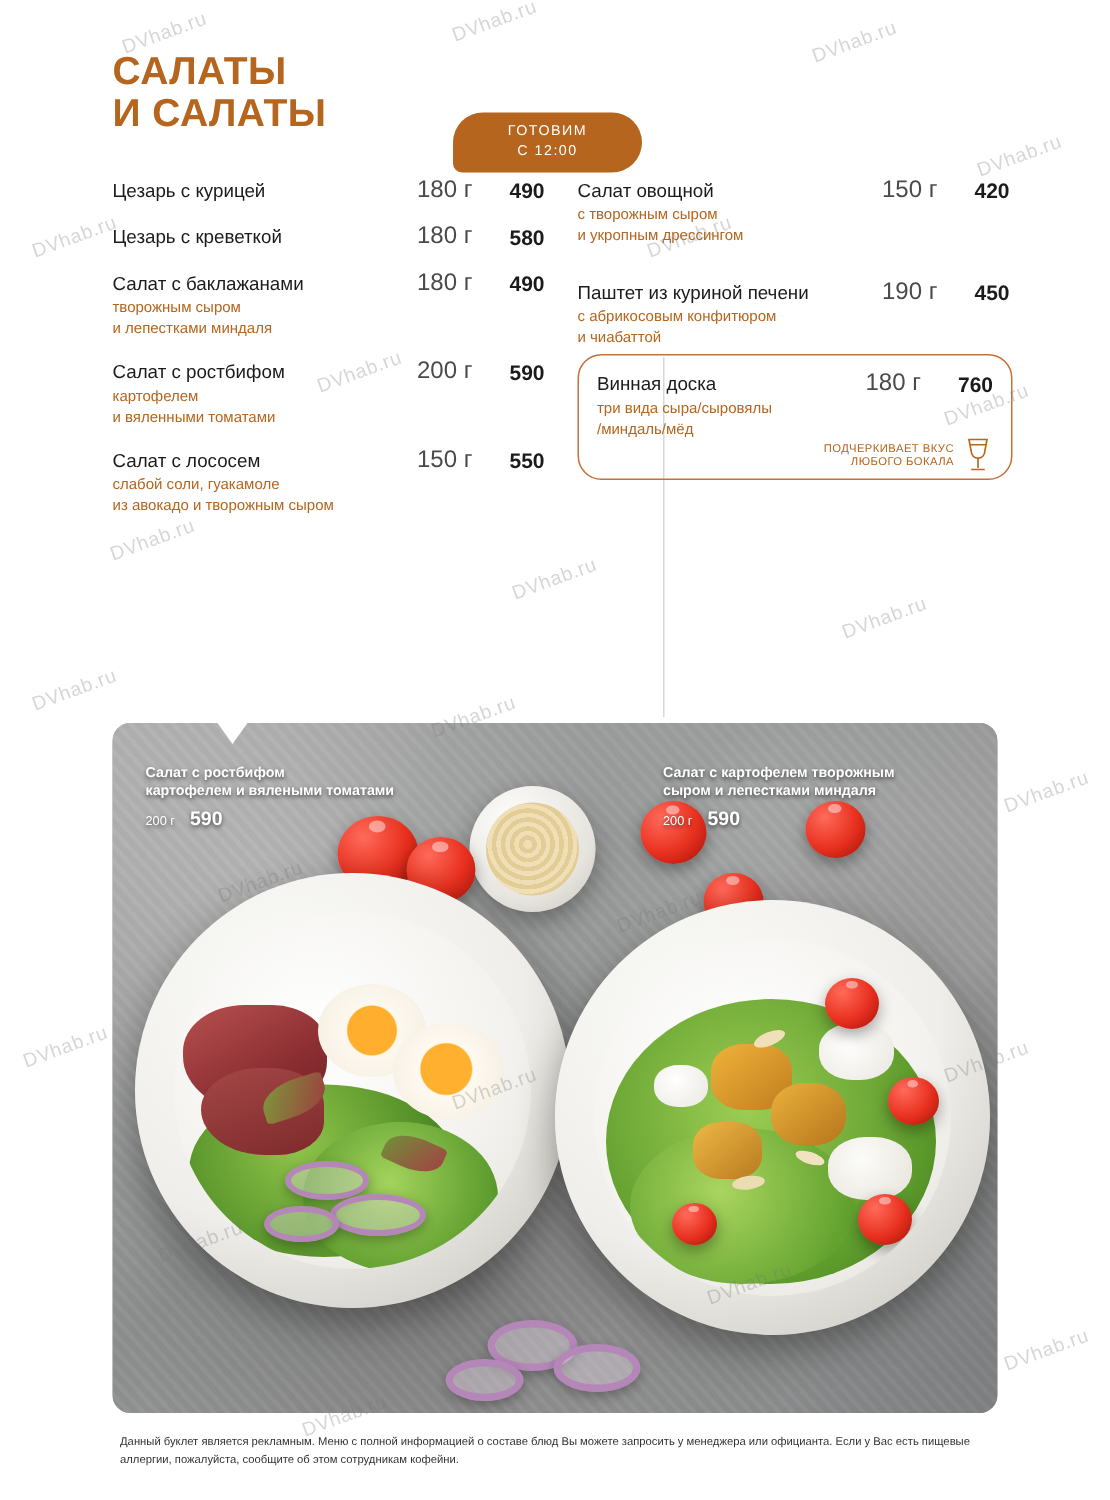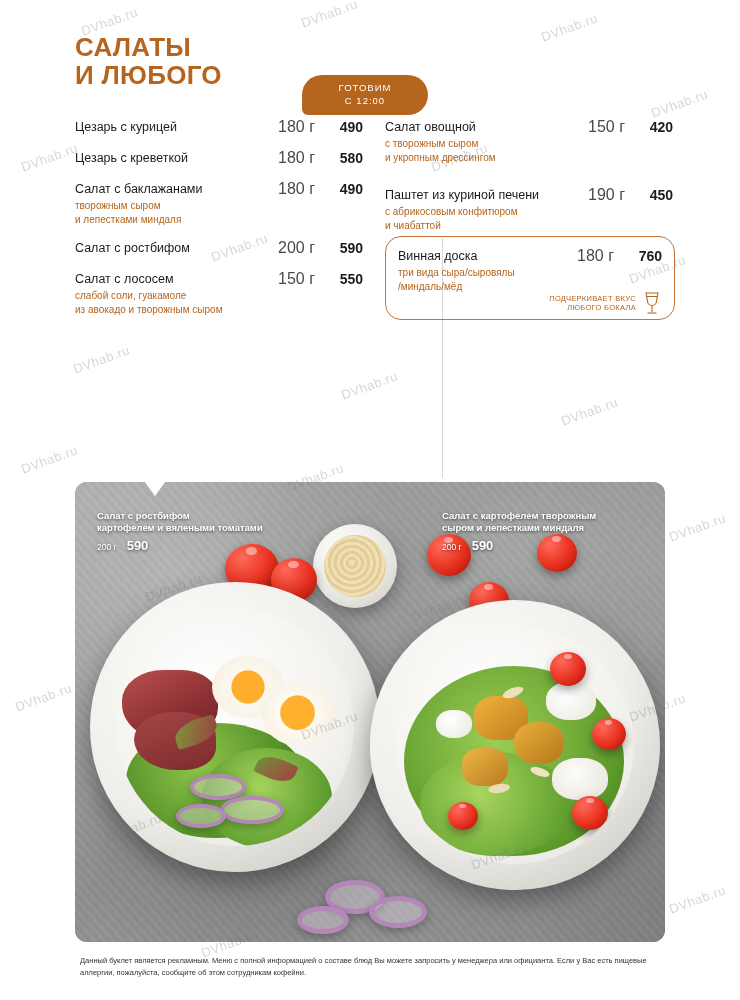--- a/index.html
+++ b/index.html
@@ -303,21 +303,21 @@
   }
 </style>
 </head>
 <body>
 
 <div class="page">
 
   <div class="header">
     <div class="title">
       <span>САЛАТЫ</span>
-      <span>И ЛЮБОГО</span>
+      <span>И САЛАТЫ</span>
     </div>
     <div class="badge">
       <div>ГОТОВИМ</div>
       <div>С 12:00</div>
     </div>
   </div>
 
   <div class="menu">
 
     <div class="divider"></div>
@@ -353,20 +353,22 @@
 и лепестками миндаля</div>
       </div>
 
       <div class="item">
         <div class="item-head">
           <div class="item-name">Салат с ростбифом</div>
           <div class="dots"></div>
           <div class="item-weight">200 г</div>
           <div class="item-price">590</div>
         </div>
+        <div class="item-desc" style="white-space:pre-line">картофелем
+и вяленными томатами</div>
       </div>
 
       <div class="item">
         <div class="item-head">
           <div class="item-name">Салат с лососем</div>
           <div class="dots"></div>
           <div class="item-weight">150 г</div>
           <div class="item-price">550</div>
         </div>
         <div class="item-desc" style="white-space:pre-line">слабой соли, гуакамоле

